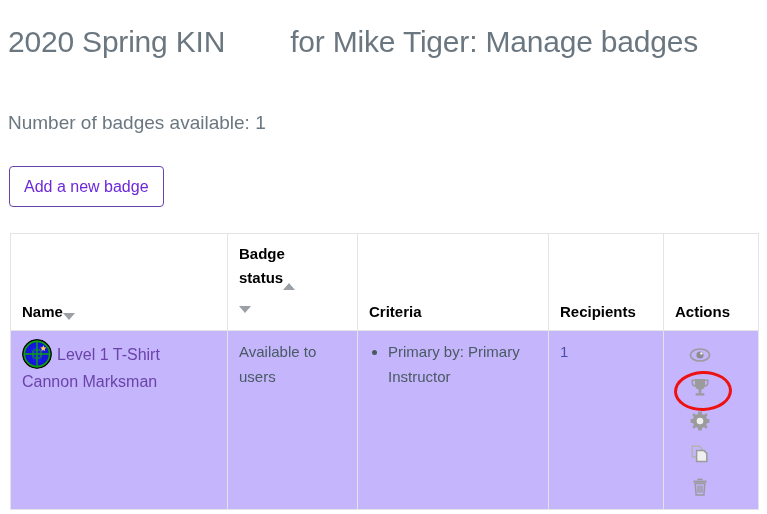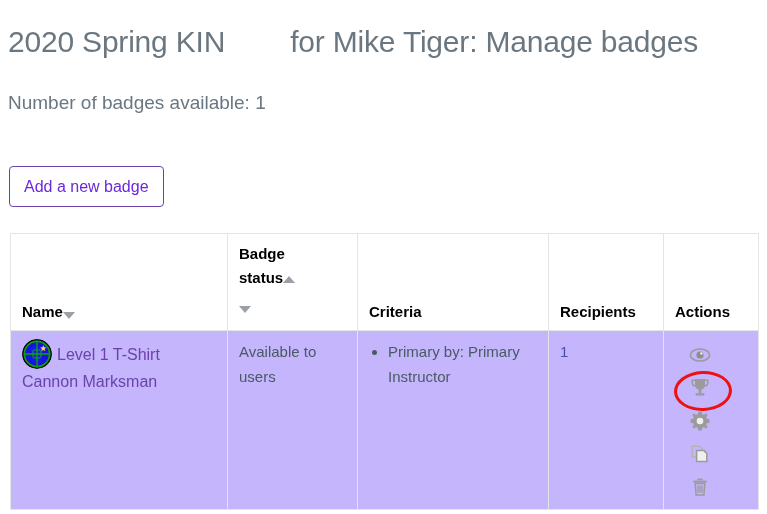--- a/index.html
+++ b/index.html
@@ -26,21 +26,21 @@
     font-weight: 400;
     line-height: 39px;
     color: #6b7780;
     letter-spacing: -0.2px;
     white-space: pre;
   }
 
   .badge-count {
     position: absolute;
     left: 8px;
-    top: 90px;
+    top: 110px;
     font-size: 19px;
     font-weight: 400;
     color: #6b7780;
     line-height: 26px;
   }
 
   
   .add-badge-button {
     position: absolute;
     left: 9px;
@@ -97,21 +97,21 @@
 
   
   .col-name      { width: 217px; }
   .col-status    { width: 130px; }
   .col-criteria  { width: 191px; }
   .col-recip     { width: 115px; }
   .col-actions   { width: 95px;  }
 
   .th-inner {
     display: inline-flex;
-    align-items: center;
+    align-items: flex-end;
     gap: 0;
   }
   .th-label { display: inline; }
 
   .sort-arrow {
     display: inline-block;
     width: 0;
     height: 0;
     border-left: 6px solid transparent;
     border-right: 6px solid transparent;

